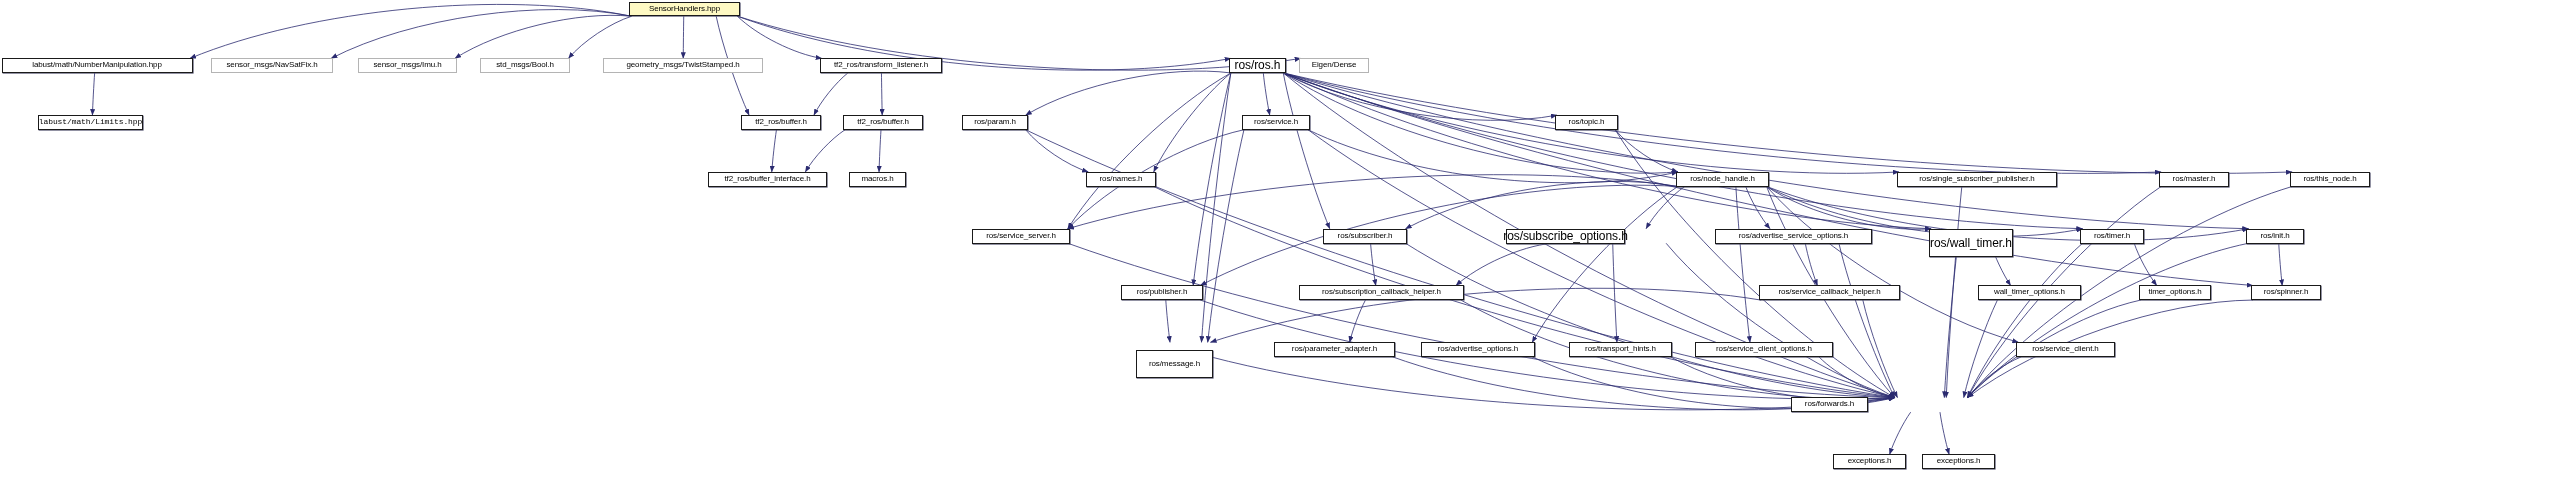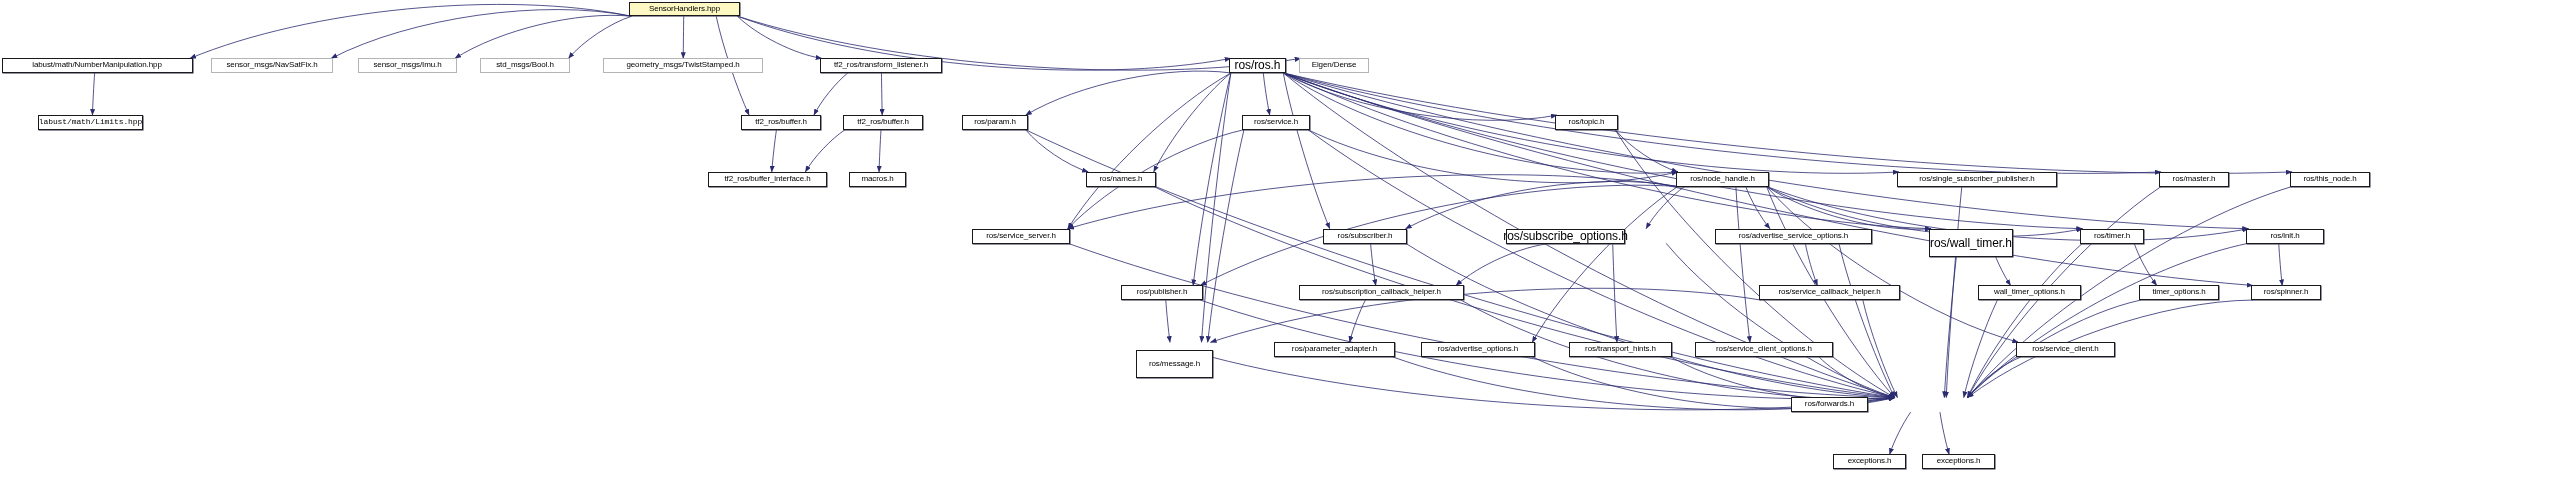--- a/index.html
+++ b/index.html
@@ -233,36 +233,36 @@
       </div>
       <div class="node strong" style="left: 1715px; top: 229px; width: 157px; height: 14.6px; font-size: 8px;">
         <span class="nlabel">ros/advertise_service_options.h</span>
       </div>
       <div class="node strong" style="left: 1929px; top: 229px; width: 84px; height: 28px; font-size: 12px;">
         <span class="nlabel">ros/wall_timer.h</span>
       </div>
       <div class="node strong" style="left: 2080px; top: 229px; width: 64px; height: 14.6px; font-size: 8px;">
         <span class="nlabel">ros/timer.h</span>
       </div>
-      <div class="node strong" style="left: 2246px; top: 229px; width: 78px; height: 14.6px; font-size: 8px;">
+      <div class="node strong" style="left: 2246px; top: 229px; width: 58px; height: 14.6px; font-size: 8px;">
         <span class="nlabel">ros/init.h</span>
       </div>
       <div class="node strong" style="left: 1121px; top: 285px; width: 82px; height: 14.6px; font-size: 8px;">
         <span class="nlabel">ros/publisher.h</span>
       </div>
       <div class="node strong" style="left: 1299px; top: 285px; width: 165px; height: 14.6px; font-size: 8px;">
         <span class="nlabel">ros/subscription_callback_helper.h</span>
       </div>
       <div class="node strong" style="left: 1759px; top: 285px; width: 141px; height: 14.6px; font-size: 8px;">
         <span class="nlabel">ros/service_callback_helper.h</span>
       </div>
       <div class="node strong" style="left: 1978px; top: 285px; width: 103px; height: 14.6px; font-size: 8px;">
         <span class="nlabel">wall_timer_options.h</span>
       </div>
-      <div class="node strong" style="left: 2139px; top: 285px; width: 80px; height: 14.6px; font-size: 8px;">
+      <div class="node strong" style="left: 2139px; top: 285px; width: 72px; height: 14.6px; font-size: 8px;">
         <span class="nlabel">timer_options.h</span>
       </div>
       <div class="node strong" style="left: 2251px; top: 285px; width: 70px; height: 14.6px; font-size: 8px;">
         <span class="nlabel">ros/spinner.h</span>
       </div>
       <div class="node strong" style="left: 1136px; top: 342px; width: 77px; height: 28px; font-size: 8px; margin-top: 8px;">
         <span class="nlabel">ros/message.h</span>
       </div>
       <div class="node strong" style="left: 1274px; top: 342px; width: 121px; height: 14.6px; font-size: 8px;">
         <span class="nlabel">ros/parameter_adapter.h</span>

